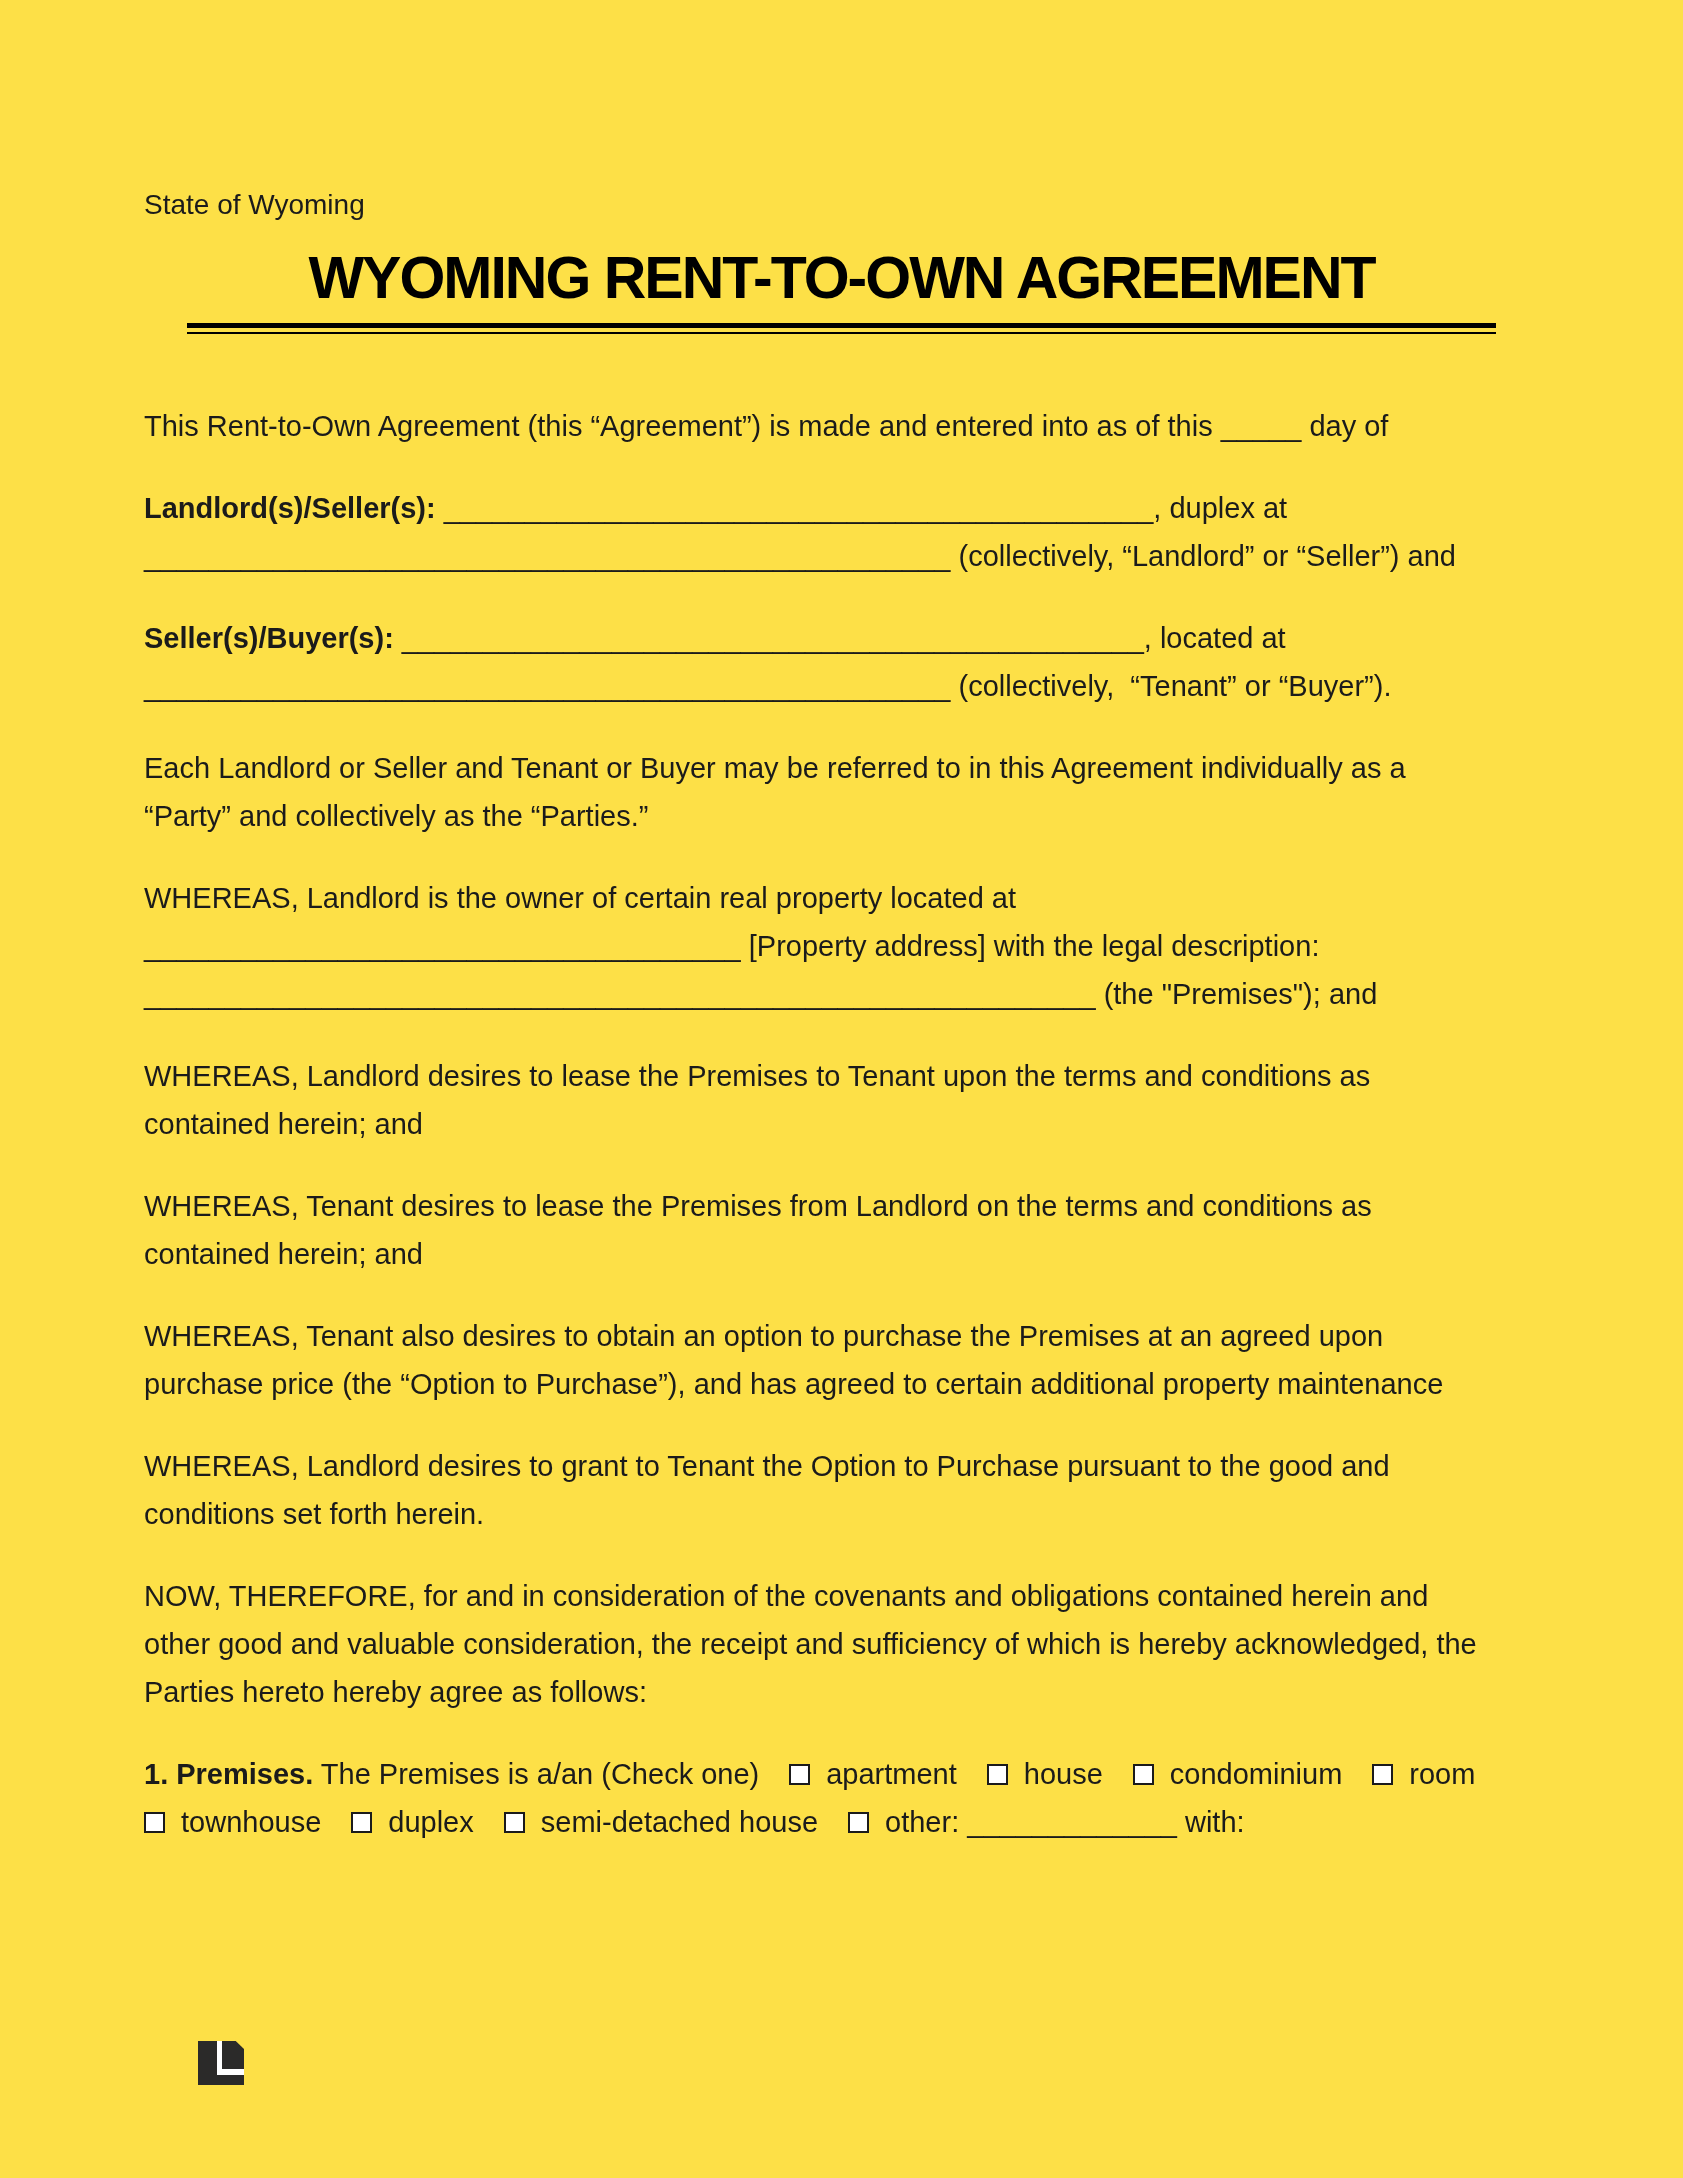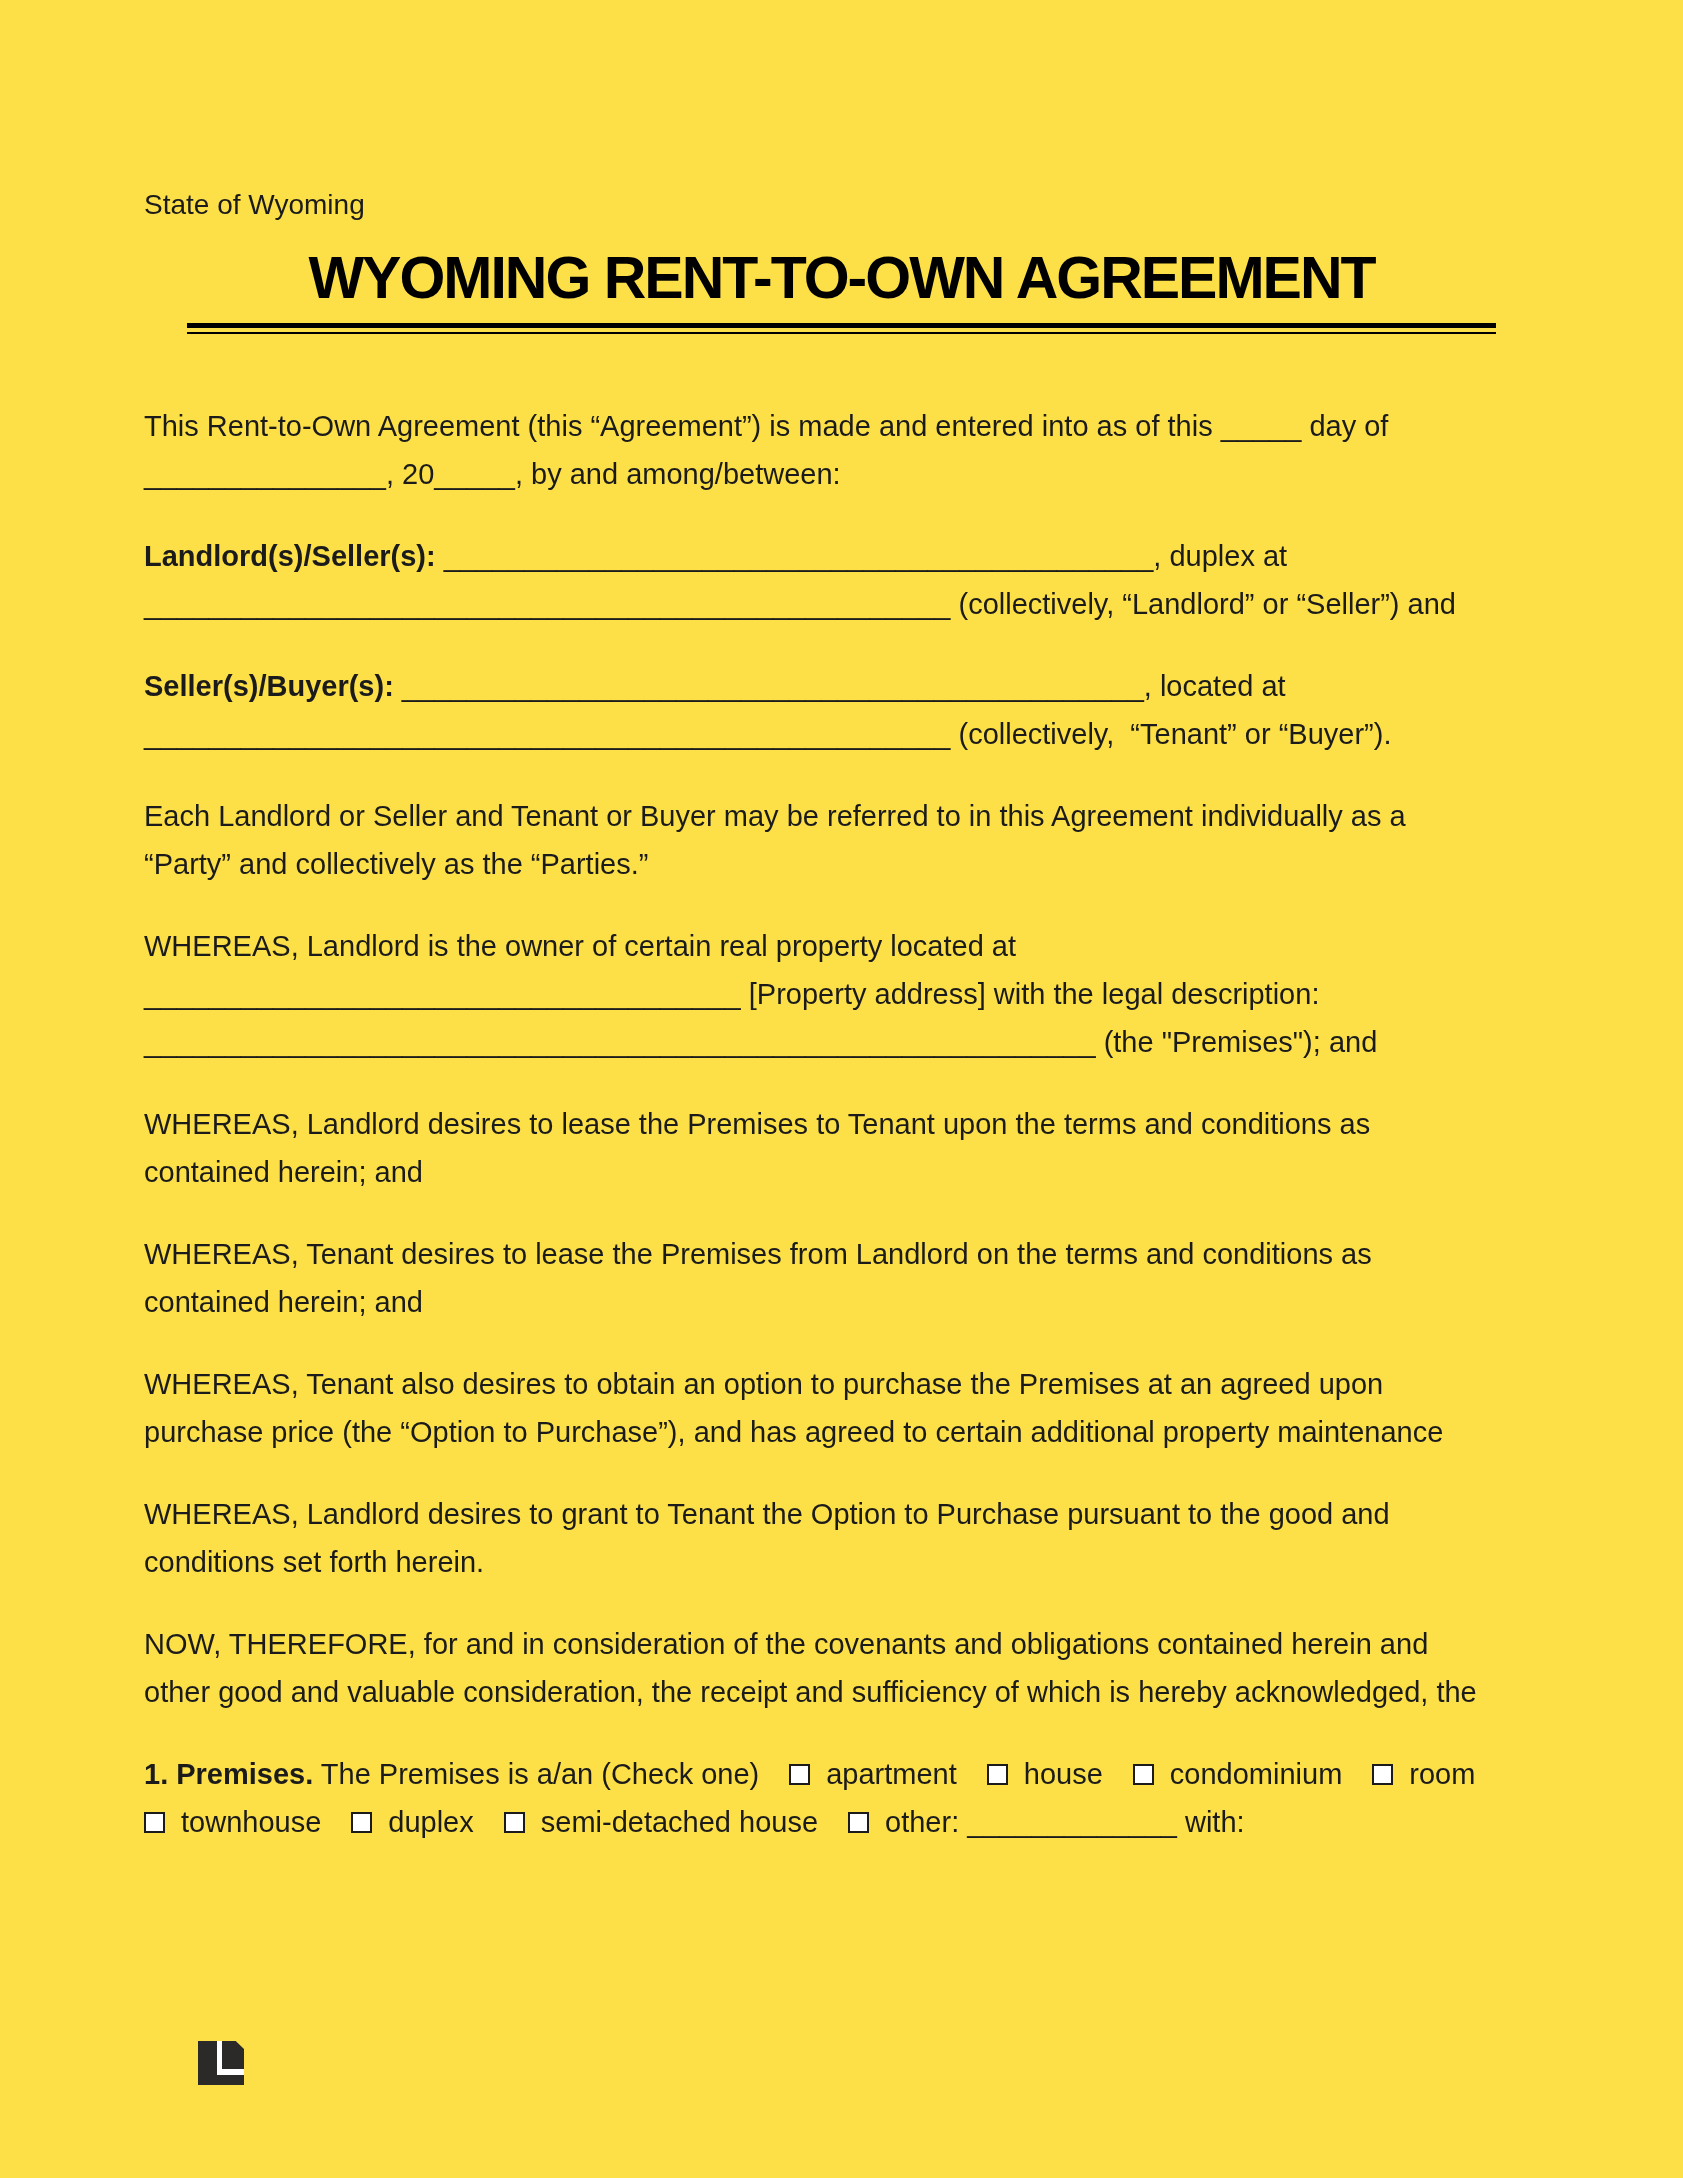--- a/index.html
+++ b/index.html
@@ -79,30 +79,30 @@
 </style>
 </head>
 <body>
 
 <div class="page">
   <div class="content">
     <div class="state-label">State of Wyoming</div>
     <div class="doc-title">WYOMING RENT-TO-OWN AGREEMENT</div>
     <div class="title-underline"></div>
     <div class="doc-body">
-        <div class="para"><span>This Rent-to-Own Agreement (this “Agreement”) is made and entered into as of this _____ day of</span><br><span>_______________, 20_____, by and among/between:</span></div>
+        <div class="para"><span>This Rent-to-Own Agreement (this “Agreement”) is made and entered into as of this _____ day of</span><br></div>
         <div class="para"><span class="bold">Landlord(s)/Seller(s): </span><span>____________________________________________, duplex at</span><br><span>__________________________________________________ (collectively, “Landlord” or “Seller”) and</span></div>
         <div class="para"><span class="bold">Seller(s)/Buyer(s): </span><span>______________________________________________, located at</span><br><span>__________________________________________________ (collectively,  “Tenant” or “Buyer”).</span></div>
         <div class="para"><span>Each Landlord or Seller and Tenant or Buyer may be referred to in this Agreement individually as a</span><br><span>“Party” and collectively as the “Parties.”</span></div>
         <div class="para"><span>WHEREAS, Landlord is the owner of certain real property located at</span><br><span>_____________________________________ [Property address] with the legal description:</span><br><span>___________________________________________________________ (the "Premises"); and</span></div>
         <div class="para"><span>WHEREAS, Landlord desires to lease the Premises to Tenant upon the terms and conditions as</span><br><span>contained herein; and</span></div>
         <div class="para"><span>WHEREAS, Tenant desires to lease the Premises from Landlord on the terms and conditions as</span><br><span>contained herein; and</span></div>
         <div class="para"><span>WHEREAS, Tenant also desires to obtain an option to purchase the Premises at an agreed upon</span><br><span>purchase price (the “Option to Purchase”), and has agreed to certain additional property maintenance</span><br></div>
         <div class="para"><span>WHEREAS, Landlord desires to grant to Tenant the Option to Purchase pursuant to the good and</span><br><span>conditions set forth herein.</span></div>
-        <div class="para"><span>NOW, THEREFORE, for and in consideration of the covenants and obligations contained herein and</span><br><span>other good and valuable consideration, the receipt and sufficiency of which is hereby acknowledged, the</span><br></div>
+        <div class="para"><span>NOW, THEREFORE, for and in consideration of the covenants and obligations contained herein and</span><br><span>other good and valuable consideration, the receipt and sufficiency of which is hereby acknowledged, the</span><br><span>Parties hereto hereby agree as follows:</span></div>
         <div class="para"><span class="bold">1. Premises.</span><span> The Premises is a/an (Check one)</span><span class="checkbox"></span><span>apartment</span><span class="checkbox"></span><span>house</span><span class="checkbox"></span><span>condominium</span><span class="checkbox"></span><span>room</span><br><span class="checkbox"></span><span>townhouse</span><span class="checkbox"></span><span>duplex</span><span class="checkbox"></span><span>semi-detached house</span><span class="checkbox"></span><span>other: _____________ with:</span></div>
       </div>
   </div>
   <div class="logo">
     <span class="logo-v"></span>
     <span class="logo-h"></span>
   </div>
 </div>
 
 

